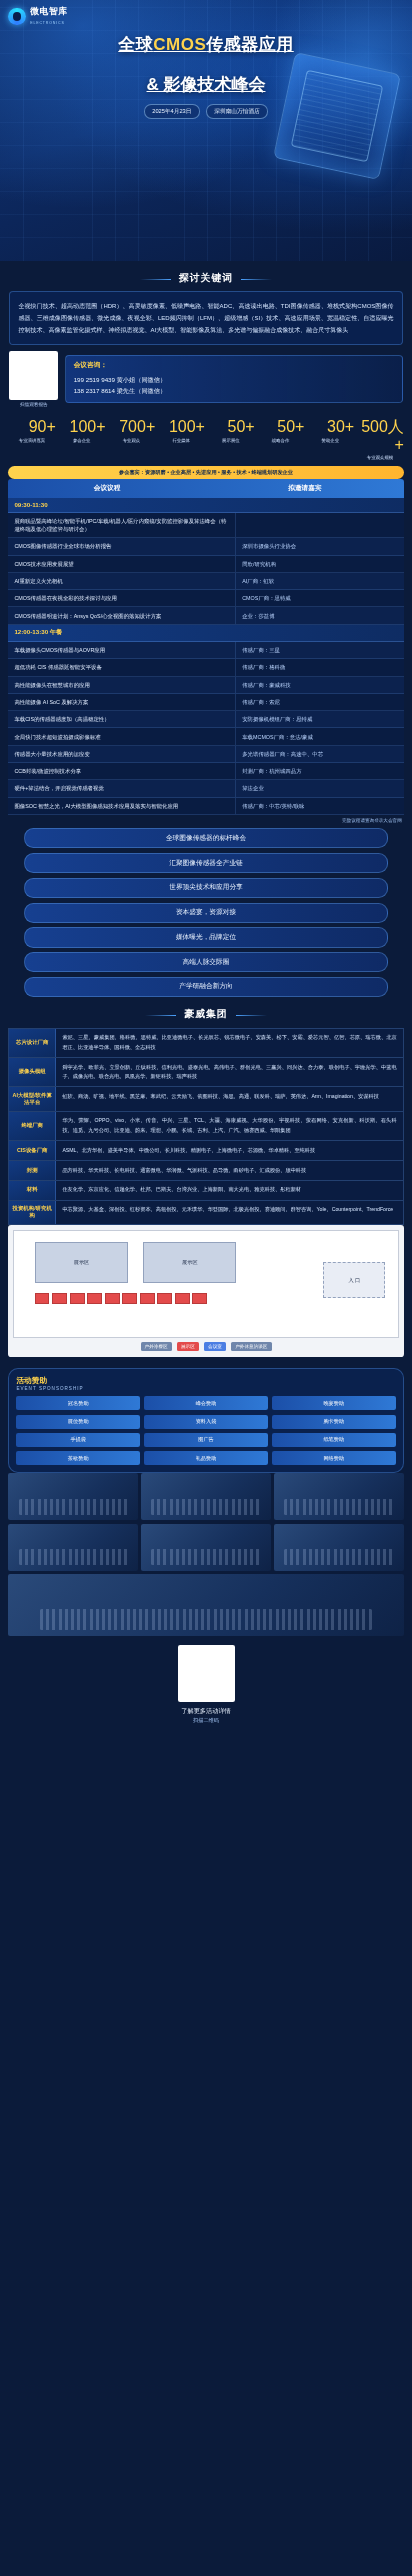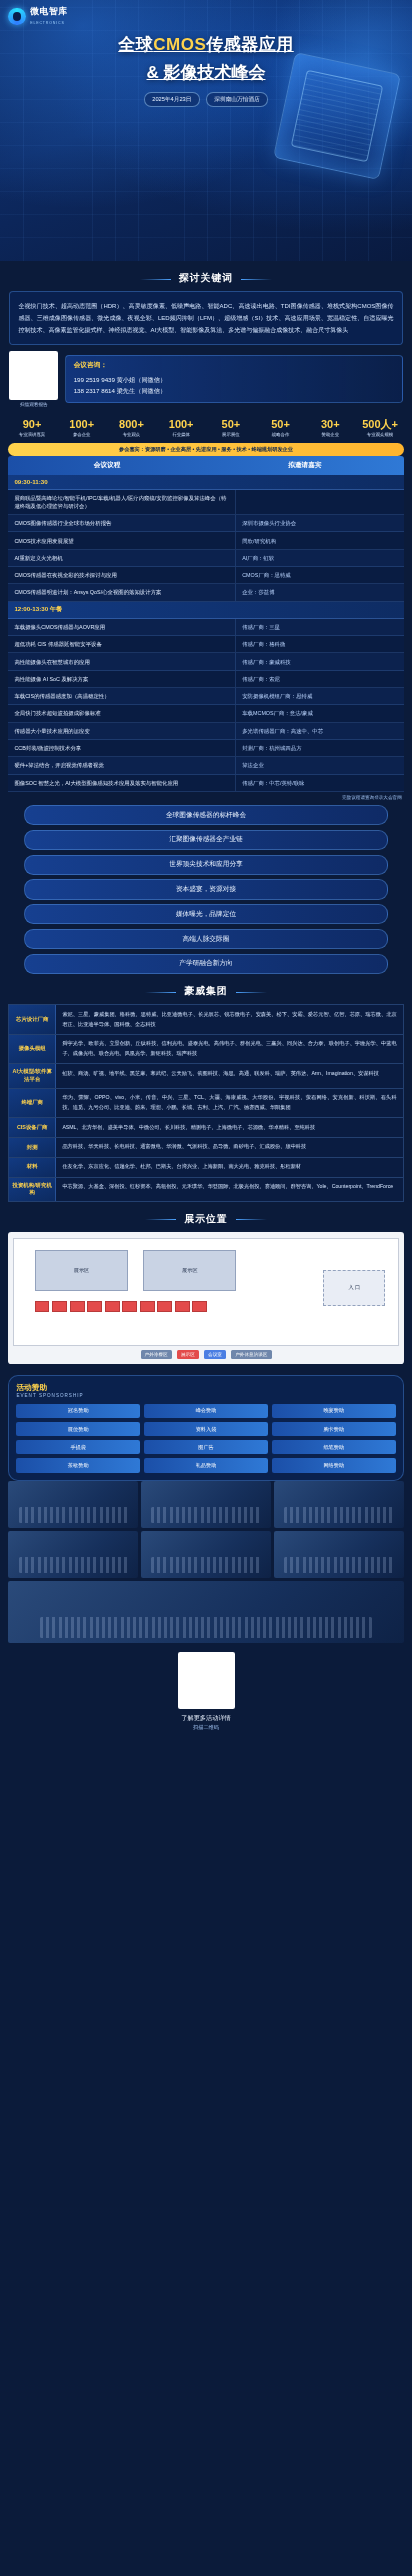--- a/index.html
+++ b/index.html
@@ -56,21 +56,21 @@
   .logo-text .cn{ font-size:8.8px; font-weight:bold; letter-spacing:0.5px; }
   .logo-text .en{ font-size:3.6px; color:#9fd0ff; letter-spacing:0.8px; }
 
   .hero-title{ position:relative; text-align:center; margin-top:7.2px;text-decoration:underline; }
   .hero-title .l1{
     font-size:17px; font-weight:bold; letter-spacing:0.5px;
     text-shadow: 0 1px 5.2px rgba(0,0,0,.5);
   }
   .hero-title .l1 .hl{ color:#ffd34d; }
   .hero-title .l2{
-    font-size:17px; font-weight:bold; margin-top:5px;
+    font-size:17px; font-weight:bold; margin-top:17px;
     text-shadow: 0 1px 5.2px rgba(0,0,0,.5);
   }
   .hero-slogan{
     position:relative; text-align:center; margin-top:8.2px;
     font-size:13px; font-weight:bold; letter-spacing:1.5px;
     color:#ffd34d; text-shadow:0 0 9.3px rgba(255,200,60,.55);
   }
   .hero-meta{
     position:relative; text-align:center; margin-top:8.2px;
   }
@@ -121,21 +121,21 @@
   }
   .contact-box .ct{ font-size:6.7px; font-weight:bold; color:#ffd34d; margin-bottom:3.1px; }
   .contact-box .cl{ font-size:6.2px; color:#eaf3ff; line-height:1.85; }
 
   
   .scale-strip{
     display:flex; justify-content:space-between; gap:2.1px; padding:2.1px 8.2px 0;
   }
   .scale-item{ flex:1; text-align:center; }
   .scale-item .num{
-    font-size:11px; font-weight:bold; color:#ffd34d; line-height:1.1;
+    font-size:16px; font-weight:normal; color:#ffd34d; line-height:1.1;text-align:right;
   }
   .scale-item .lbl{ font-size:4.4px; color:#cfe2ff; margin-top:1.5px; }
   .scale-note{
     margin:6.2px 8.2px 0; text-align:center; font-size:5.2px; color:#0a2450;
     background:linear-gradient(90deg,#ffd34d,#ffb52e);
     border-radius:7.2px; padding:3.1px 5.2px; font-weight:bold;
   }
 
   
   .agenda-wrap{ padding:0 8.2px 5.2px; }
@@ -305,21 +305,21 @@
   <div class="scale-strip">
     <div class="scale-item">
       <div class="num">90+</div>
       <div class="lbl">专业演讲嘉宾</div>
       </div>
     <div class="scale-item">
       <div class="num">100+</div>
       <div class="lbl">参会企业</div>
       </div>
     <div class="scale-item">
-      <div class="num">800+</div>
+      <div class="num">700+</div>
       <div class="lbl">专业观众</div>
       </div>
     <div class="scale-item">
       <div class="num">100+</div>
       <div class="lbl">行业媒体</div>
       </div>
     <div class="scale-item">
       <div class="num">50+</div>
       <div class="lbl">展示展位</div>
       </div>
@@ -457,23 +457,20 @@
     <div class="comp-row">
       <div class="comp-cat">材料</div>
       <div class="comp-names">住友化学、东京应化、信越化学、杜邦、巴斯夫、台湾兴业、上海新阳、南大光电、雅克科技、彤程新材</div>
       </div>
     <div class="comp-row">
       <div class="comp-cat">投资机构/研究机构</div>
       <div class="comp-names">中芯聚源、大基金、深创投、红杉资本、高瓴创投、元禾璞华、华登国际、北极光创投、赛迪顾问、群智咨询、Yole、Counterpoint、TrendForce</div>
       </div>
   </div>
 
-  <div class="sec-title">
-    <span>展示位置</span>
-  </div>
   <div class="map-box">
     <div class="map-inner">
       <div class="booth-block" style="left:20.6px;top:11.3px;width:93px;height:41px;">展示区</div>
       <div class="booth-block" style="left:129px;top:11.3px;width:93px;height:41px;">展示区</div>
       <div class="booth-block booth-red" style="left:20.6px;top:62px;width:14.4px;height:11.3px;"></div>
       <div class="booth-block booth-red" style="left:38px;top:62px;width:14.4px;height:11.3px;"></div>
       <div class="booth-block booth-red" style="left:56px;top:62px;width:14.4px;height:11.3px;"></div>
       <div class="booth-block booth-red" style="left:73px;top:62px;width:14.4px;height:11.3px;"></div>
       <div class="booth-block booth-red" style="left:91px;top:62px;width:14.4px;height:11.3px;"></div>
       <div class="booth-block booth-red" style="left:108px;top:62px;width:14.4px;height:11.3px;"></div>

